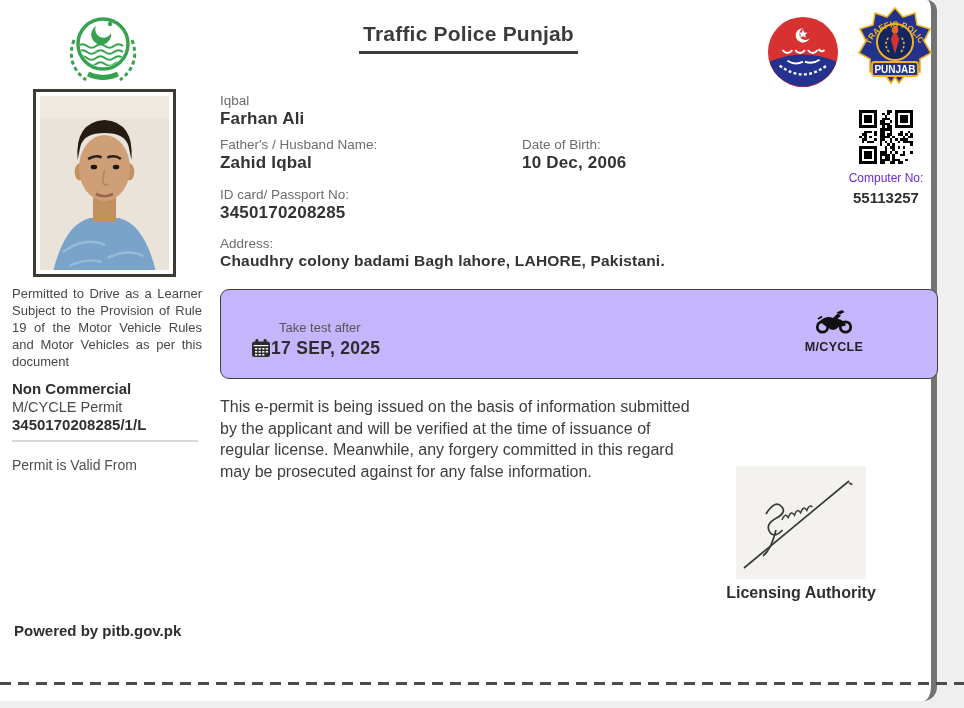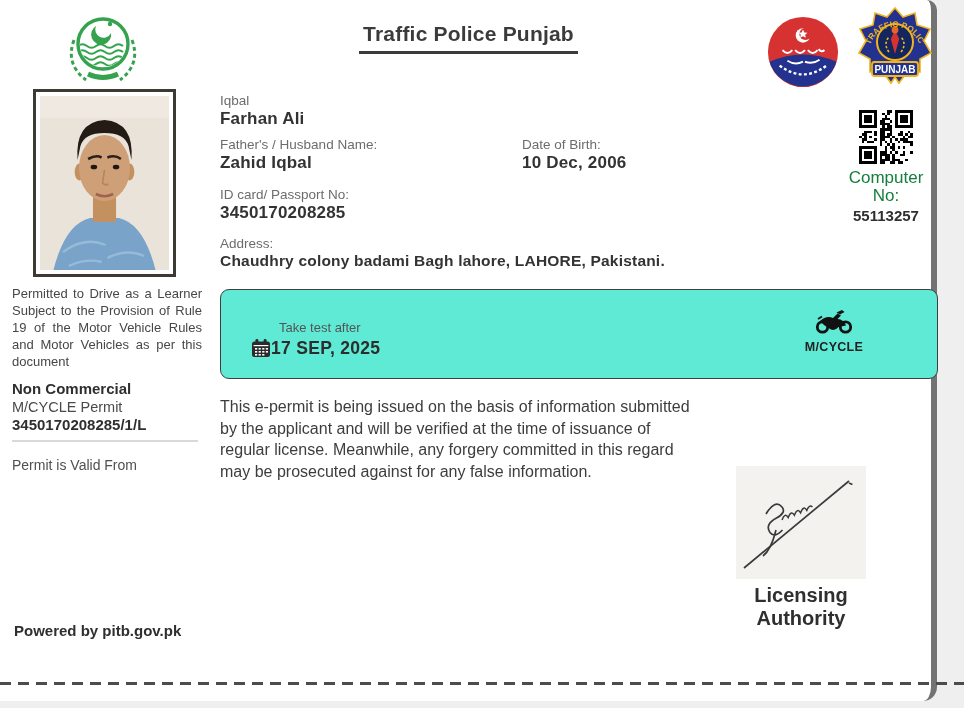--- a/index.html
+++ b/index.html
@@ -23,54 +23,54 @@
                  border:3px solid #3d3933; background:#fff; padding:4px; }
   .photo-frame svg { width:100%; height:100%; display:block; }
 
   
   .lbl { position:absolute; font-size:13.5px; color:var(--label-gray,#6c6c6c); }
   .val { position:absolute; font-size:17px; font-weight:bold; color:#333; letter-spacing:.2px; }
 
   
   .computer-col { position:absolute; left:838px; top:110px; width:96px; text-align:center; }
   .computer-col svg { width:54px; height:54px; display:block; margin:0 auto; }
-  .computer-label { margin-top:5px; font-size:17px; color:#15803d; line-height:18px; }
+  .computer-label { margin-top:5px; font-size:12px; color:#6d28d9; line-height:18px; }
   .computer-num { font-size:15px; font-weight:bold; color:#2f2f2f; margin-top:2px; }
 
   
   .perm-text { position:absolute; left:12px; top:285px; width:190px; font-size:13px;
                line-height:17px; color:#474747; text-align:justify; }
   .cat-title { position:absolute; left:12px; top:380px; font-size:15px; font-weight:bold; color:#2f2f2f; }
   .permit-type { position:absolute; left:12px; top:399px; font-size:14.5px; color:#4a4a4a; }
   .permit-no { position:absolute; left:12px; top:416px; font-size:15px; font-weight:bold; color:#2f2f2f; }
   .lp-divider { position:absolute; left:12px; top:440px; width:186px; height:0; border-top:2px solid #d9d9d9; }
   .valid-lbl { position:absolute; left:12px; top:457px; font-size:14px; color:#4f4f4f; }
   .valid-range { position:absolute; left:12px; top:474px; width:165px; font-size:15px;
                  font-weight:bold; color:#2f2f2f; line-height:18px; }
 
   
   .test-box { position:absolute; left:220px; top:289px; width:718px; height:90px;
-              border:1.5px solid #3f3f3f; border-radius:9px; background:#5eead4; }
+              border:1.5px solid #3f3f3f; border-radius:9px; background:#c4b5fd; }
   .test-label { position:absolute; left:58px; top:30px; font-size:13px; color:#555; }
   .test-date-row { position:absolute; left:30px; top:48px; display:flex; gap:0; }
   .test-date-row svg { width:20px; height:20px; }
   .test-date { font-size:17.5px; font-weight:bold; color:#2d2d2d; letter-spacing:.3px; }
   .vehicle-col { position:absolute; left:568px; top:18px; width:90px; text-align:center; }
   .vehicle-col svg { width:38px; height:26px; display:block; margin:0 auto; }
   .vehicle-name { margin-top:6px; font-size:12.5px; font-weight:bold; color:#222; letter-spacing:.3px; }
 
   
   .disclaimer { position:absolute; left:220px; top:396px; width:480px; font-size:16px;
                 line-height:21.5px; color:#3d3d3d; }
 
   
   .sig-box { position:absolute; left:736px; top:466px; width:130px; height:113px; background:#f4f2ef; }
   .sig-box svg { width:100%; height:100%; display:block; }
   .sig-label { position:absolute; left:712px; top:584px; width:178px; text-align:center;
-               font-size:20px; font-weight:bold; color:#2f2f2f; }
+               font-size:16px; font-weight:bold; color:#2f2f2f; }
 
   
   .powered { position:absolute; left:14px; top:622px; font-size:15px; font-weight:bold; color:#2f2f2f; }
 
   .dashed-line { position:absolute; left:0; top:682px; width:964px; height:3px;
                  background:repeating-linear-gradient(90deg,#4c4c4c 0 11px,transparent 11px 18px); }
 </style>
 </head>
 <body>
 

